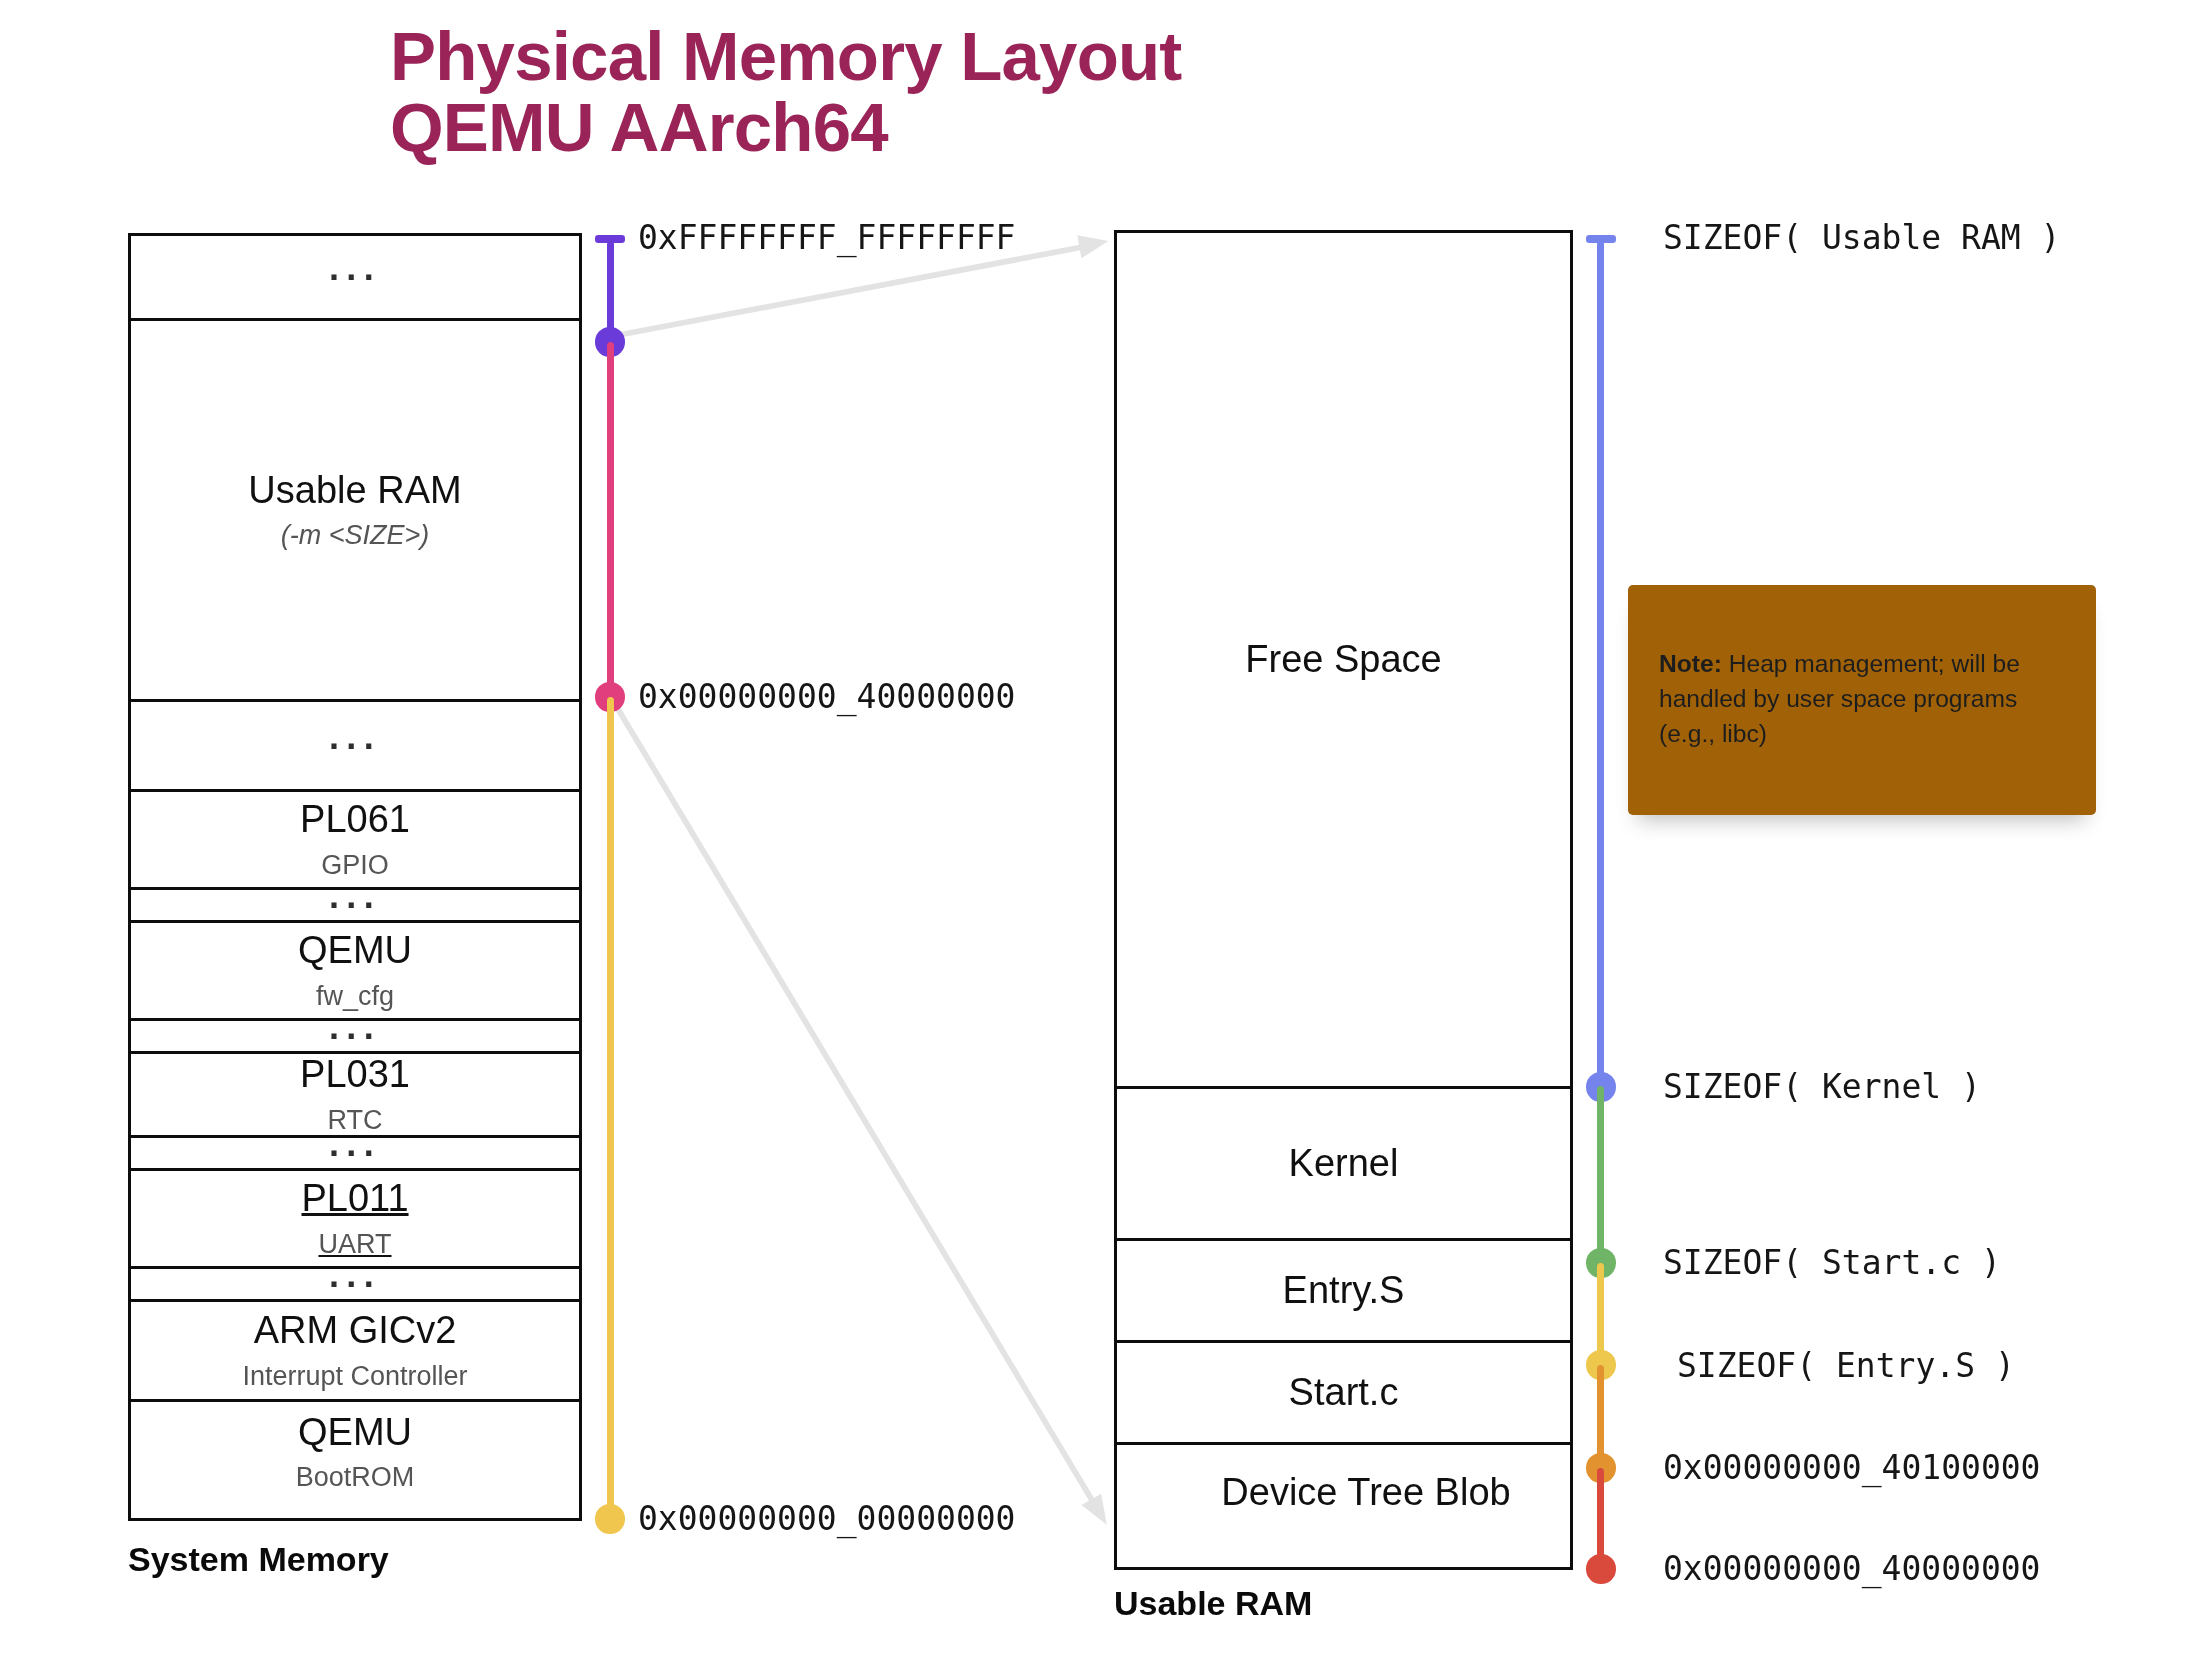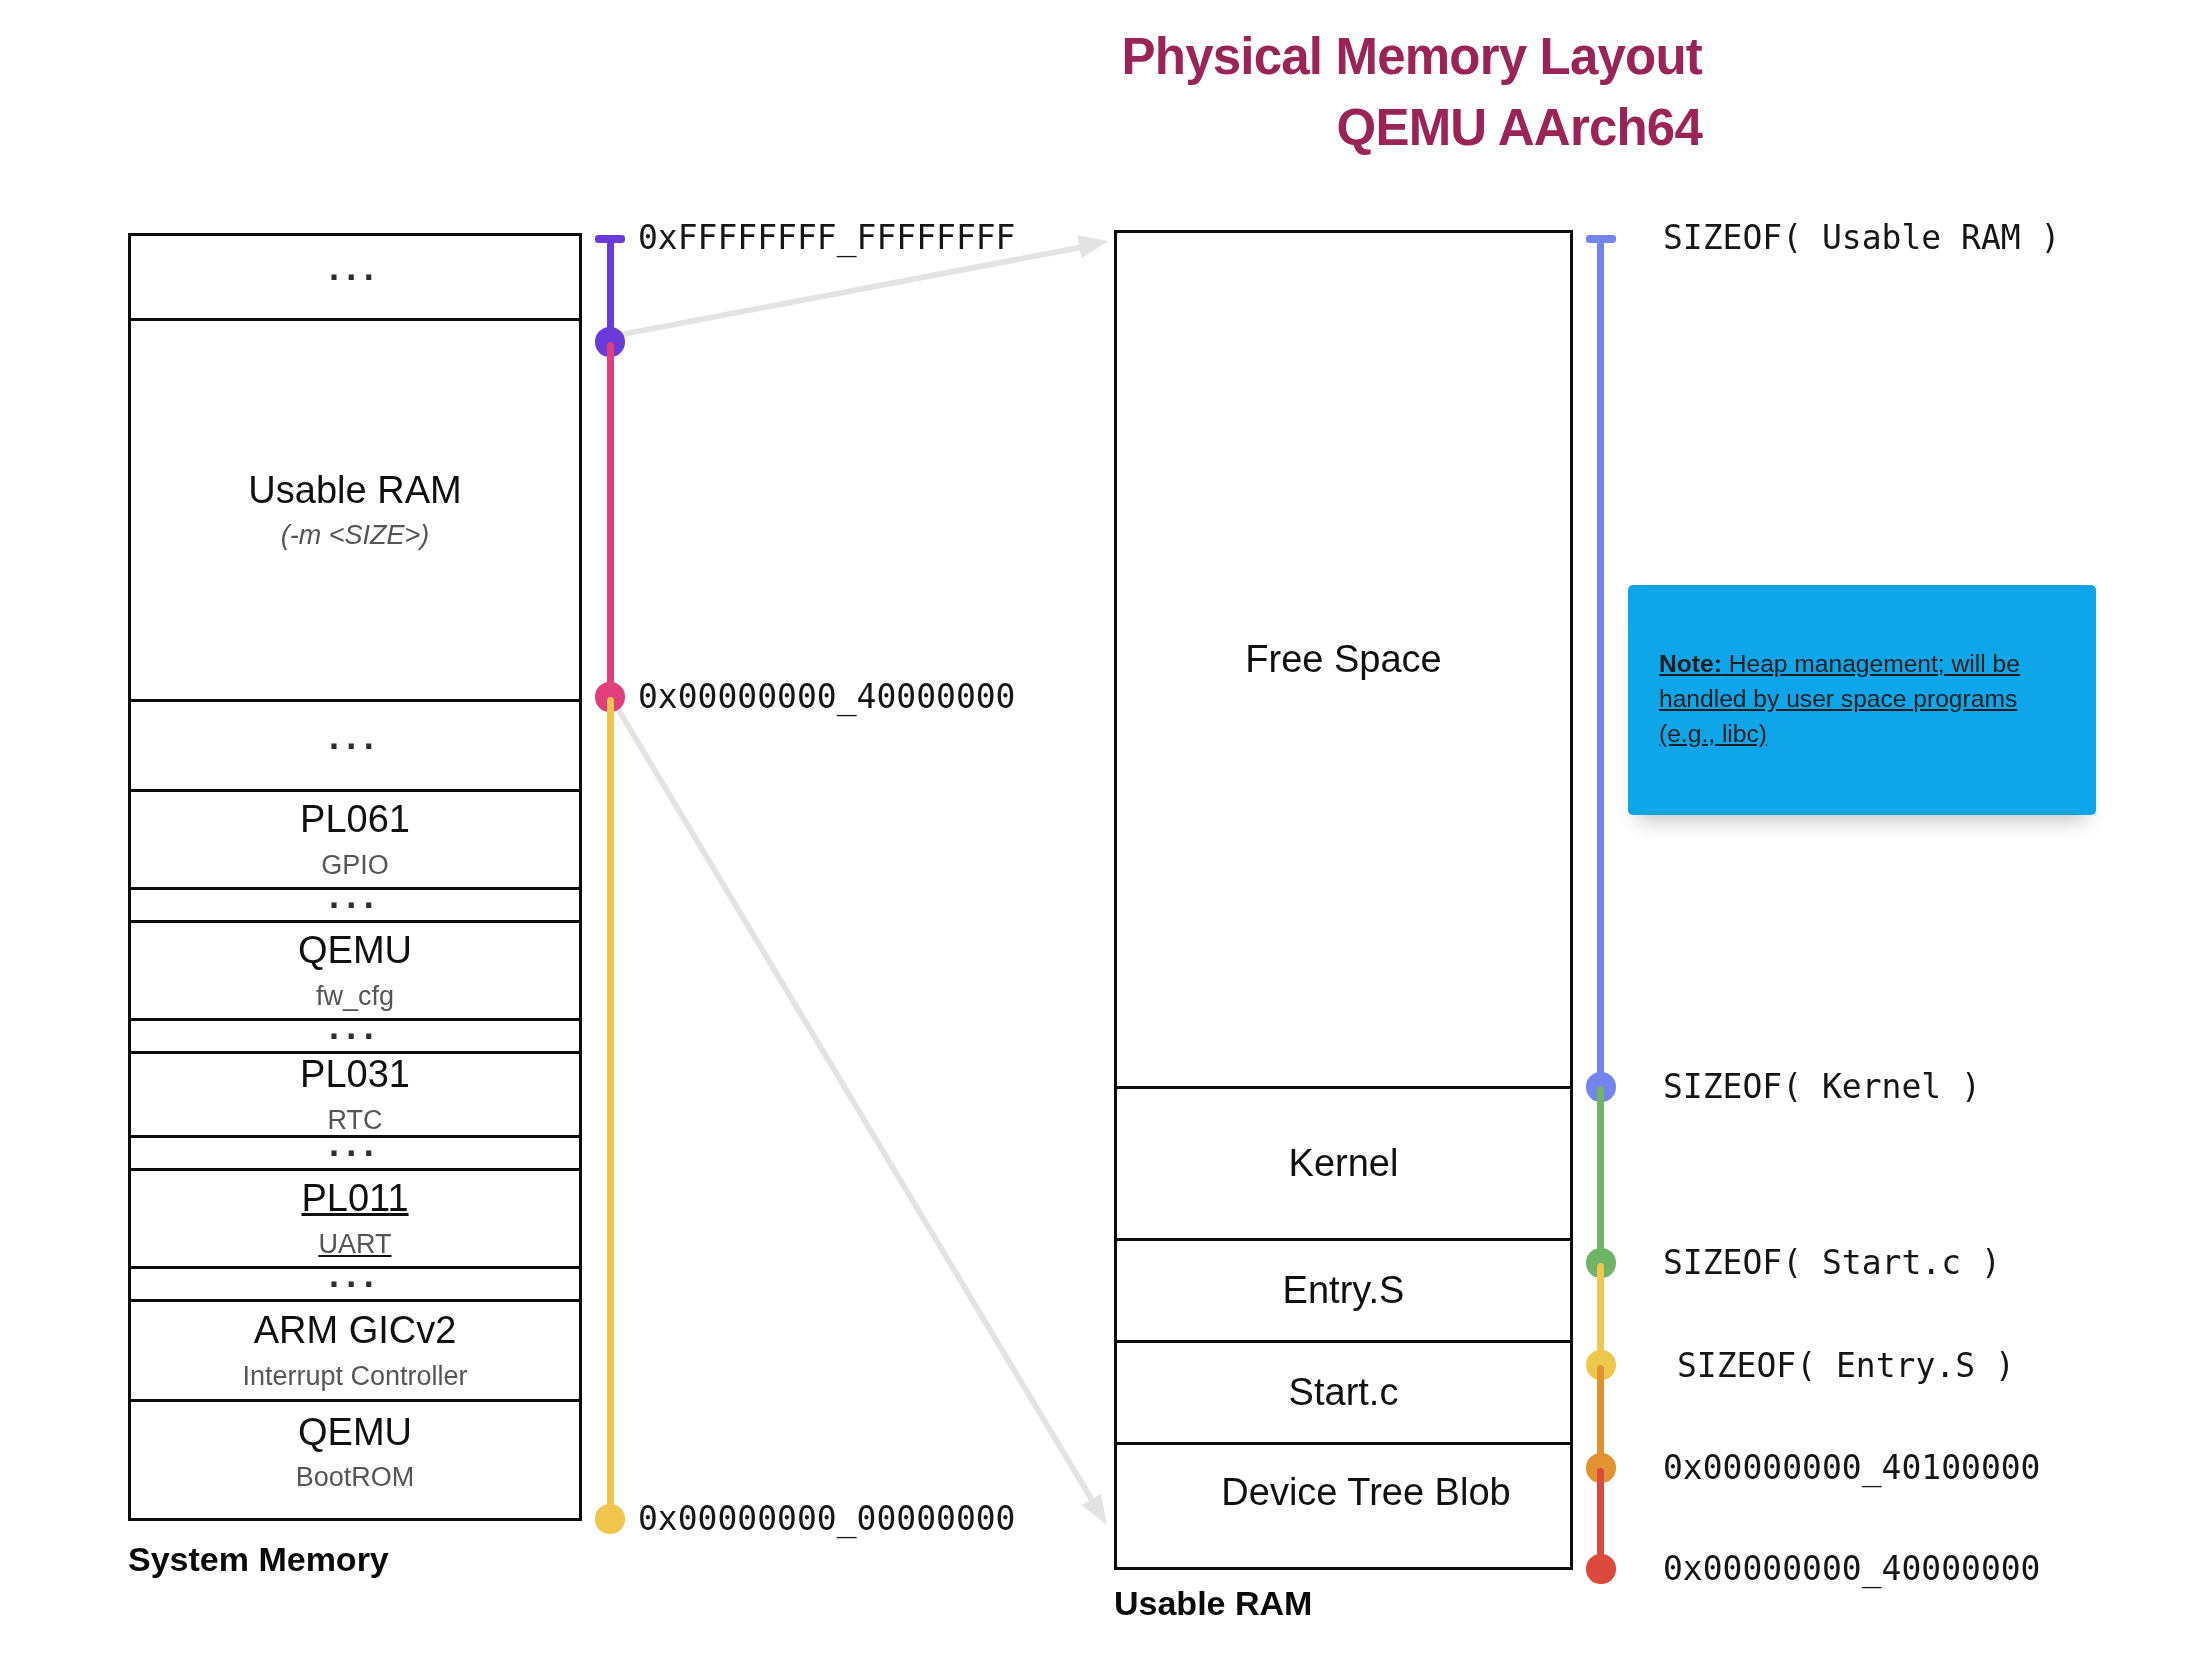--- a/index.html
+++ b/index.html
@@ -5,21 +5,21 @@
   html,body { margin:0; padding:0; background:#ffffff; }
   #canvas {
     position:relative; width:2194px; height:1674px;
     background:#ffffff; overflow:hidden;
     font-family:"Liberation Sans", sans-serif; color:#111;
   }
 
   
   .title {
     position:absolute; left:390px; top:21px; width:1312px;
-    text-align:right; font-weight:700; font-size:51px; line-height:71px;
+    text-align:left; font-weight:700; font-size:69px; line-height:71px;
     letter-spacing:-0.8px;
   }
 
   
   .membox {
     position:absolute; border:3.3px solid #0d0d0d; background:#fff;
     box-sizing:border-box; display:flex; flex-direction:column;
   }
   .row {
     box-sizing:border-box; display:flex; flex-direction:column;
@@ -171,19 +171,19 @@
   <div class="railseg" style="left: 1597px; top: 1468px; height: 101px; background-color: rgb(217, 73, 60);"></div>
   <div class="dot" style="left: 1586px; top: 1554px; background-color: rgb(217, 73, 60);"></div>
 
   <div class="addr" style="left:1663px; top:218px;">SIZEOF( Usable RAM )</div>
   <div class="addr" style="left:1663px; top:1067px;">SIZEOF( Kernel )</div>
   <div class="addr" style="left:1663px; top:1243px;">SIZEOF( Start.c )</div>
   <div class="addr" style="left:1677px; top:1346px;">SIZEOF( Entry.S )</div>
   <div class="addr" style="left:1663px; top:1448px;">0x00000000_40100000</div>
   <div class="addr" style="left:1663px; top:1549px;">0x00000000_40000000</div>
 
-  <div class="note" style="background-color: #0ea5e9; text-decoration: underline;">
+  <div class="note" style="background-color: #a16207;">
     <b>Note:</b>
     <span>Heap management; will be handled by user space programs (e.g., libc)</span>
   </div>
 
 </div>
 
 
 </body></html>

